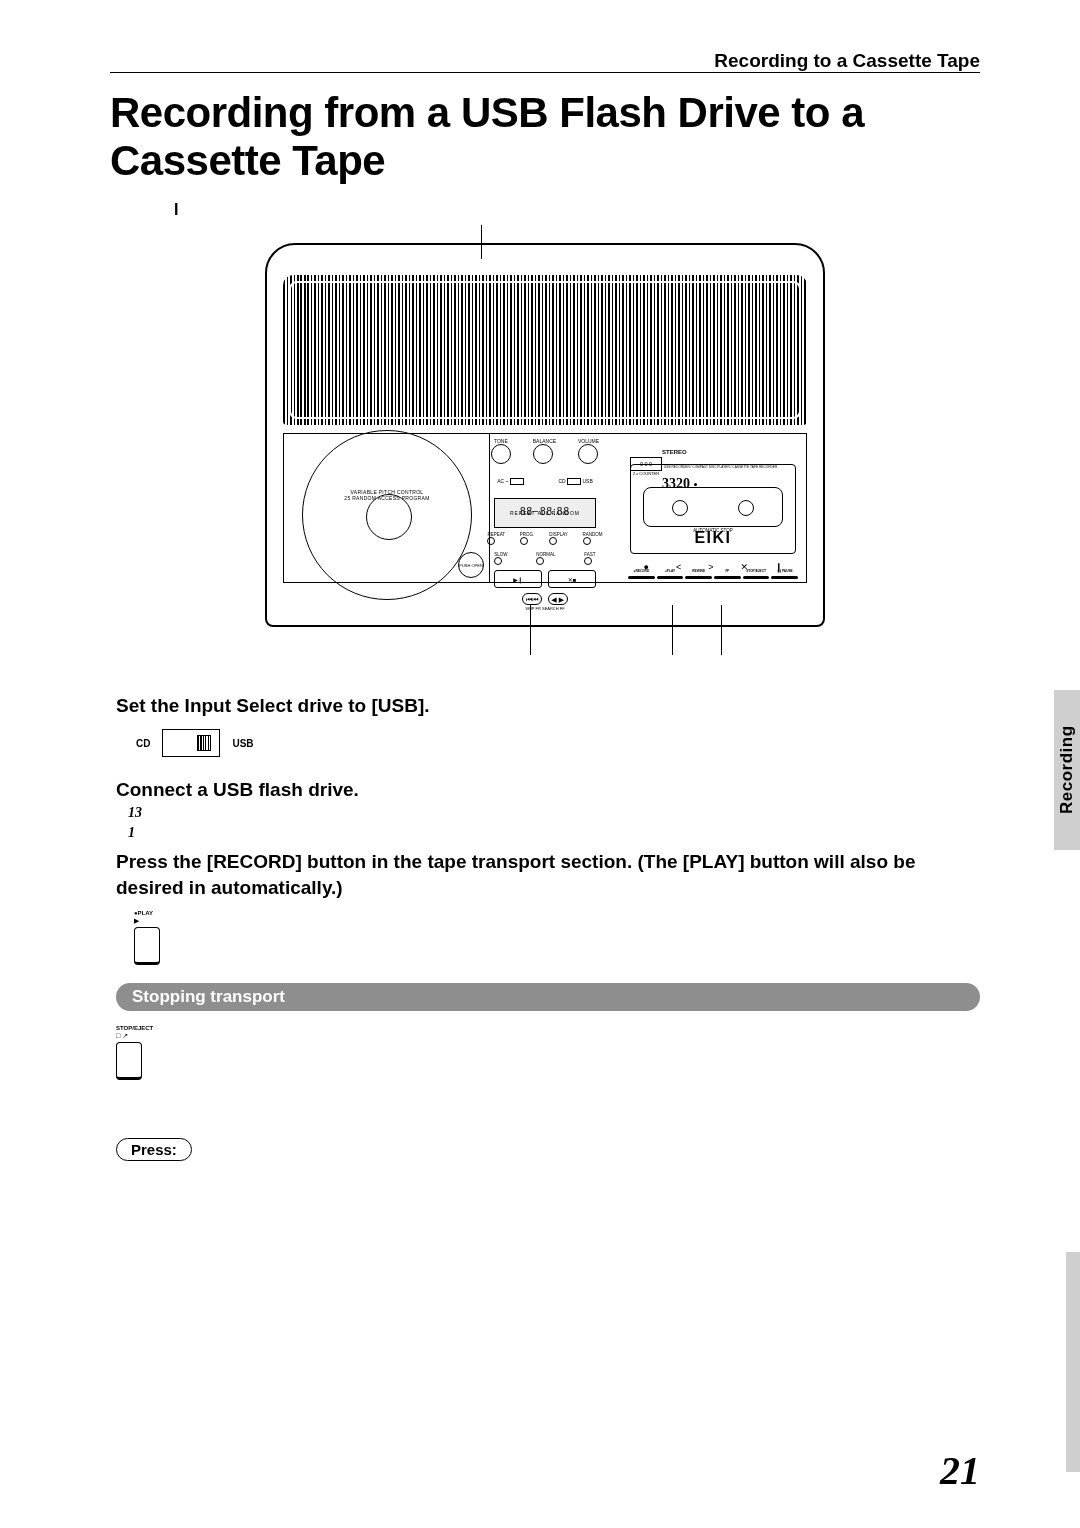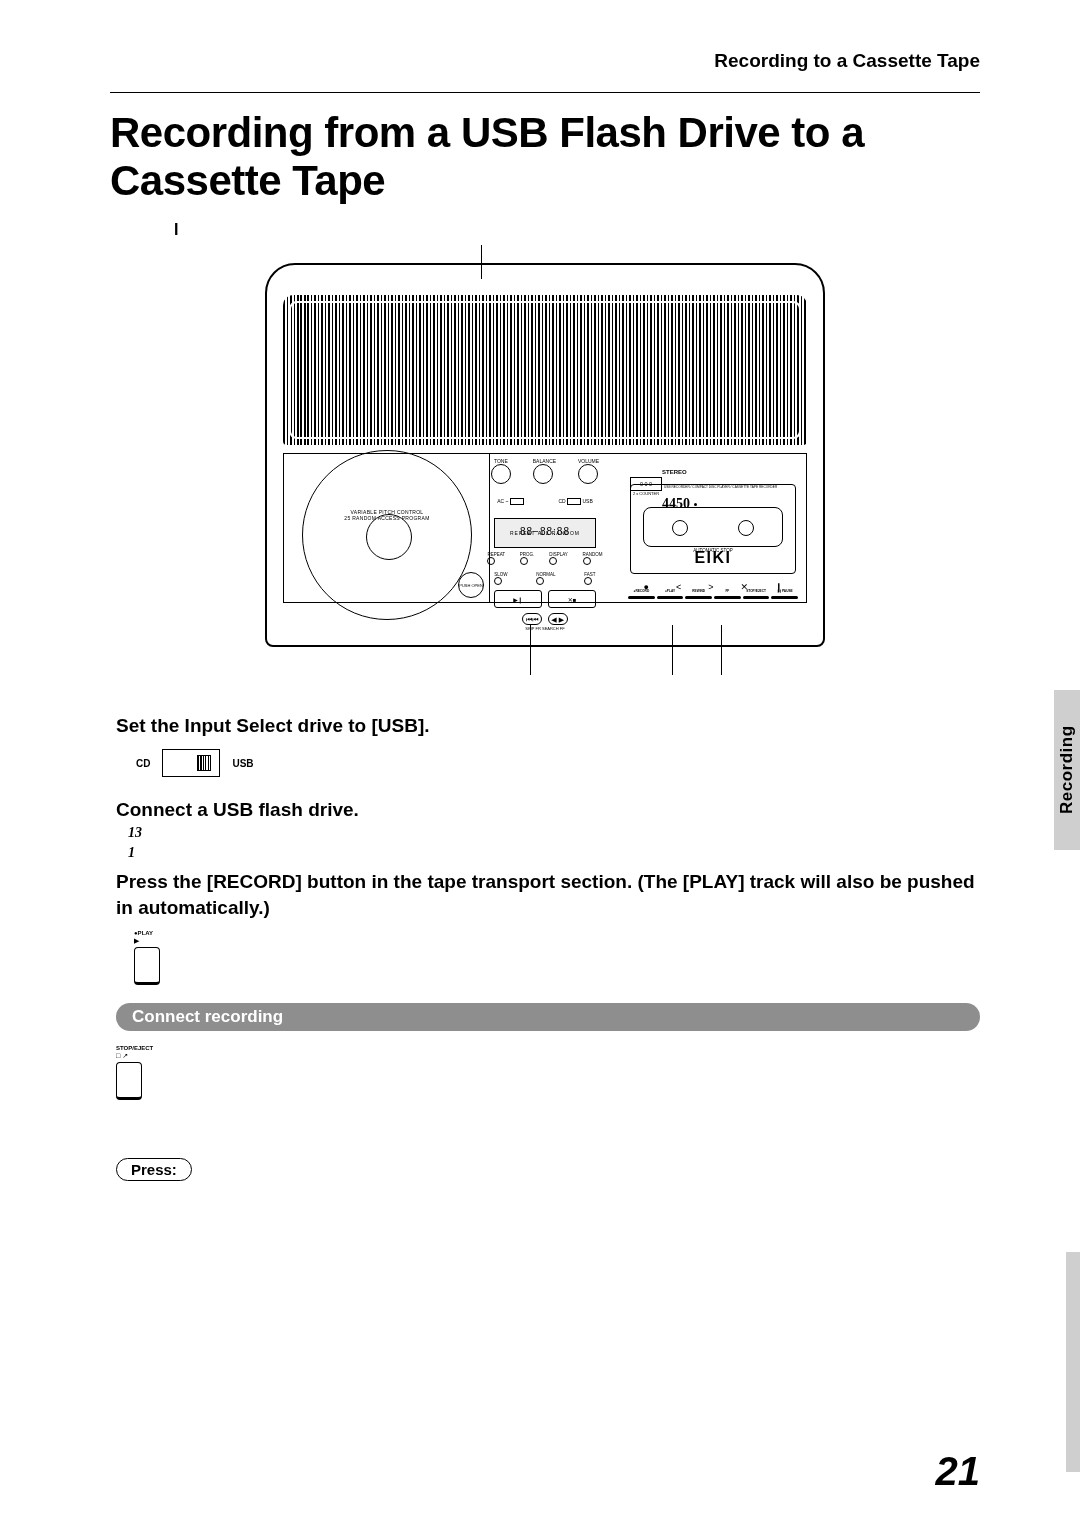--- a/index.html
+++ b/index.html
@@ -9,21 +9,21 @@
     height: 1528px;
     position: relative;
     padding: 50px 100px 50px 110px;
     background: #fff;
   }
   .top-running {
     text-align: right;
     font-weight: 800;
     font-size: 19px;
     border-bottom: 1px solid #000;
-    padding-bottom: 20px;
+    padding-bottom: 0;
     margin-bottom: 16px;
   }
   .main-title {
     font-size: 42px;
     font-weight: 700;
     text-align: left;
     letter-spacing: -0.5px;
     margin-bottom: 16px;
     font-stretch: condensed;
   }
@@ -209,21 +209,21 @@
     background:#cfcfcf;
     writing-mode: vertical-rl; transform: rotate(180deg);
     text-align:center; font-weight:800; font-size:17px; line-height:26px;
     letter-spacing:0.5px;
   }
   .side-tab-gray {
     position:absolute; right:0; bottom:56px; height:220px; width:14px; background:#cfcfcf;
   }
   .page-num {
     position:absolute; right:100px; bottom:34px;
-    font-family: Liberation Sans, sans-serif;
+    font-family: Liberation Serif, serif;
     font-size:40px; font-style:italic; font-weight:bold;
   }
 </style>
 </head>
 <body>
 
 <div class="page">
 
   <div class="top-running">Recording to a Cassette Tape</div>
 
@@ -315,21 +315,21 @@
 
         <div class="tape-area">
           <div class="tape-top">
             <div>
               <div class="counter">0 0 0</div>
               <div style="font-size:4px;text-align:center">2 x COUNTER</div>
             </div>
             <div>
               <span class="stereo-badge">STEREO</span>
               <span style="font-size:3.2px;display:inline-block;vertical-align:middle;line-height:1.1;margin-left:2px">USB RECORDER / COMPACT DISC PLAYER / CASSETTE TAPE RECORDER</span>
-              <div class="model"><span>4450</span><span class="dot"></span></div>
+              <div class="model"><span>3320</span><span class="dot"></span></div>
             </div>
           </div>
           <div class="cassette-door">
             <div class="cassette-window">
               <div class="cassette-spool l"></div>
               <div class="cassette-spool r"></div>
             </div>
             <div style="position:absolute;bottom:20px;width:100%;text-align:center;font-size:4.5px">AUTOMATIC STOP</div>
             <div class="eiki-brand">EIKI</div>
           </div>
@@ -376,31 +376,31 @@
         <span class="handle"></span>
       </span>
       <span class="lbl">USB</span>
     </div>
 
     <div class="step">Connect a USB flash drive.</div>
     <div class="step-sub">13</div>
 
     <div class="step-sub">1</div>
 
-    <div class="step" style="line-height:1.35">Press the [RECORD] button in the tape transport section. (The [PLAY] track will also be pushed in automatically.)</div>
+    <div class="step" style="line-height:1.35">Press the [RECORD] button in the tape transport section. (The [PLAY] button will also be desired in automatically.)</div>
 
     <div class="play-figure">
       <span class="tiny-key-label">●PLAY</span>
       <span class="tiny-key-icon">▶</span>
       <div class="key-shape"></div>
     </div>
 
     <div class="pill-row">
       <div class="col">
-        <span class="pill">Connect recording</span>
+        <span class="pill">Stopping transport</span>
         <div class="play-figure" style="margin-left:0;margin-top:14px">
           <span class="tiny-key-label">STOP/EJECT</span>
           <span class="tiny-key-icon">□ ↗</span>
           <div class="key-shape"></div>
         </div>
         <span class="tips-pill" style="margin-left:0">Press:</span>
       </div>
     </div>
   </div>
 

